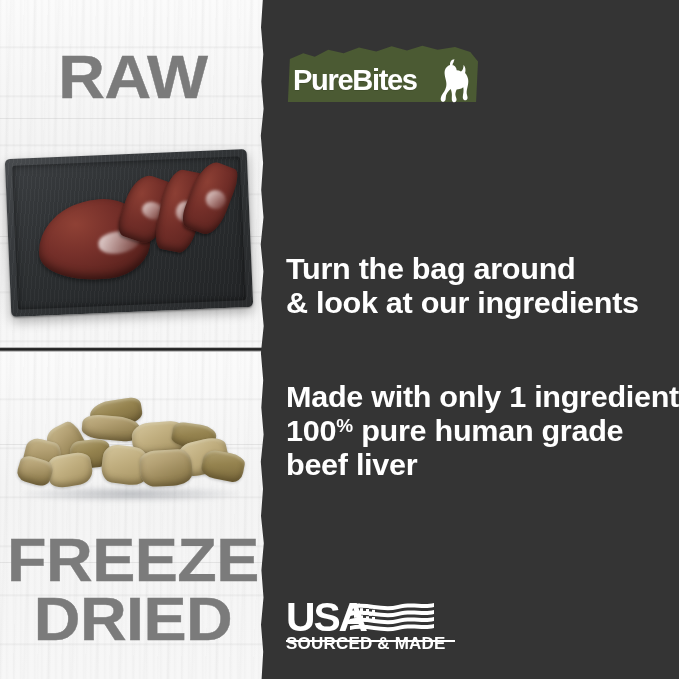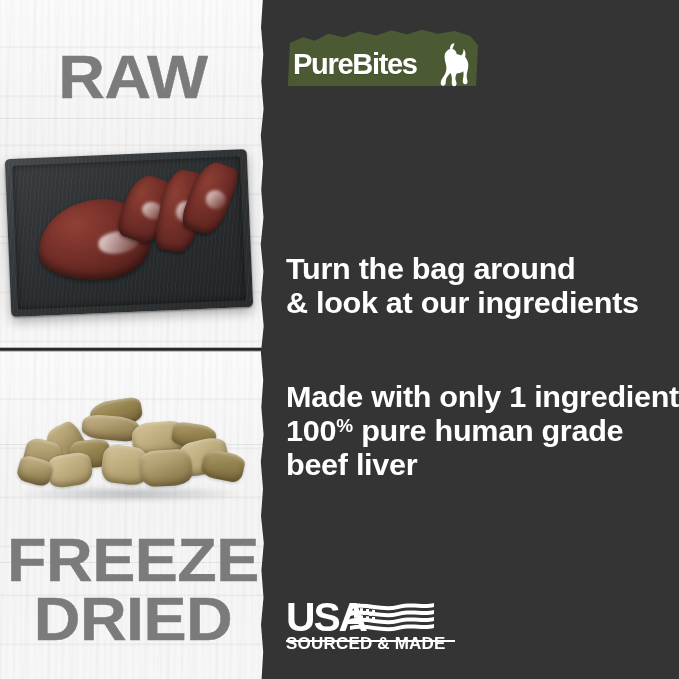--- a/index.html
+++ b/index.html
@@ -219,21 +219,21 @@
     top: 0;
     width: 413px;
     height: 679px;
     background: #343434;
   }
 
   
   .logo {
     position: absolute;
     left: 20px;
-    top: 28px;
+    top: 44px;
     width: 192px;
     height: 62px;
   }
   .logo-shape {
     position: absolute;
     left: 0; top: 0;
     width: 192px; height: 58px;
     background: #4b5a33;
     -webkit-clip-path: polygon(2% 26%, 9% 16%, 15% 22%, 22% 10%, 30% 16%, 38% 6%, 47% 13%, 55% 4%, 63% 11%, 71% 3%, 79% 10%, 88% 5%, 96% 14%, 100% 30%, 99% 100%, 1% 100%);
     clip-path: polygon(2% 26%, 9% 16%, 15% 22%, 22% 10%, 30% 16%, 38% 6%, 47% 13%, 55% 4%, 63% 11%, 71% 3%, 79% 10%, 88% 5%, 96% 14%, 100% 30%, 99% 100%, 1% 100%);

